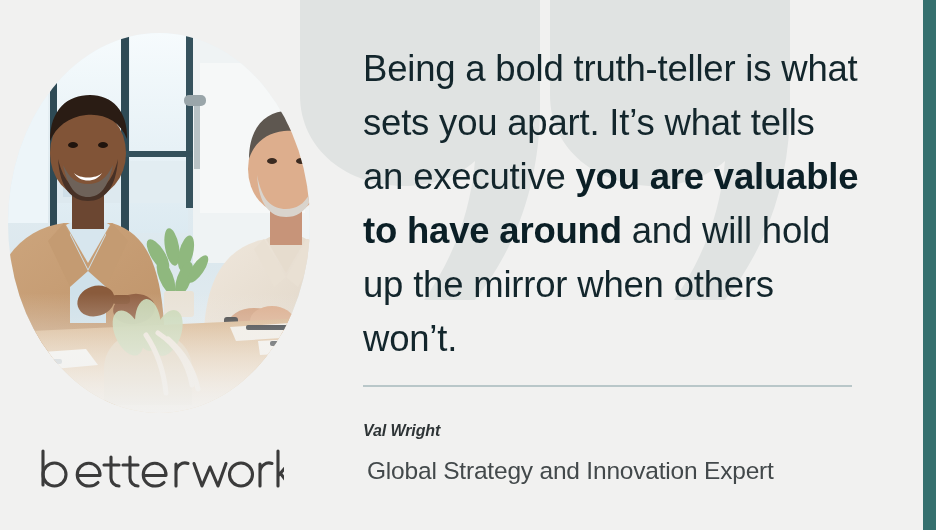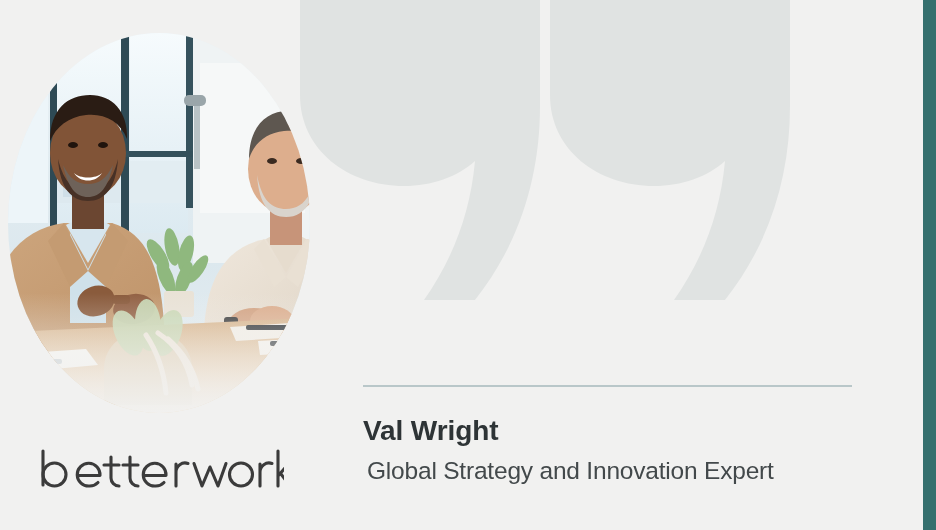--- a/index.html
+++ b/index.html
@@ -95,25 +95,26 @@
 
   
   #attribution {
     position: absolute;
     left: 363px;
     top: 414px;
     width: 520px;
   }
   #author-name {
     margin: 0;
-    font-size: 28px;
+    font-size: 16px;
     line-height: 34px;
     font-weight: 700;
     color: #2E3436;
     letter-spacing: -0.1px;
+    font-style: italic;
   }
   #author-title {
     margin: 6px 0 0 4px;
     font-size: 24.5px;
     line-height: 33px;
     font-weight: 400;
     color: #43494B;
     letter-spacing: -0.2px;
   }
 </style>
@@ -288,20 +289,23 @@
 
         <circle cx="203" cy="27.5" r="11.5"></circle>
 
         <path d="M222,39 L222,17 M222,25 A9,9 0 0 1 234,16.5"></path>
 
         <path d="M240,4 L240,39 M240,29 L251,16.5 M243,27 L252,39"></path>
       </g>
     </svg>
   </div>
 
+  <div id="quote-block">
+    <p id="quote-text"><span>Being a bold truth-teller is what sets you apart. It’s what tells an executive </span><span class="bold">you are valuable to have around</span><span> and will hold up the mirror when others won’t.</span></p>
+  </div>
 
   <div id="divider"></div>
 
   <div id="attribution">
     <p id="author-name">Val Wright</p>
     <p id="author-title">Global Strategy and Innovation Expert</p>
   </div>
 
   <div id="accent-bar"></div>
 

